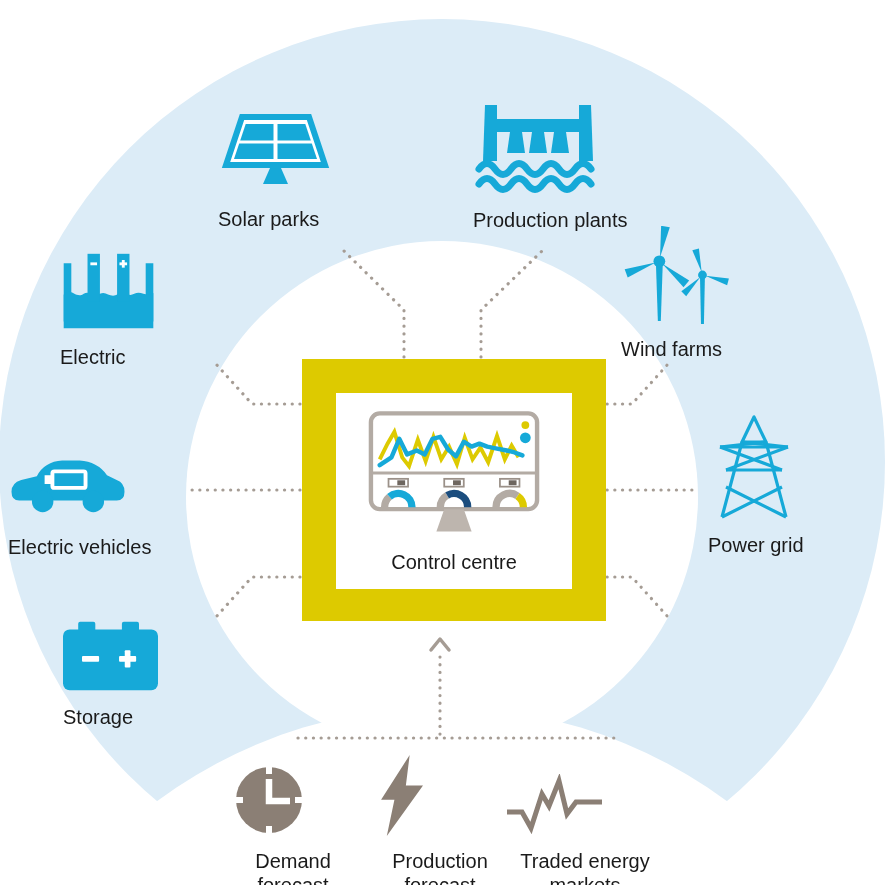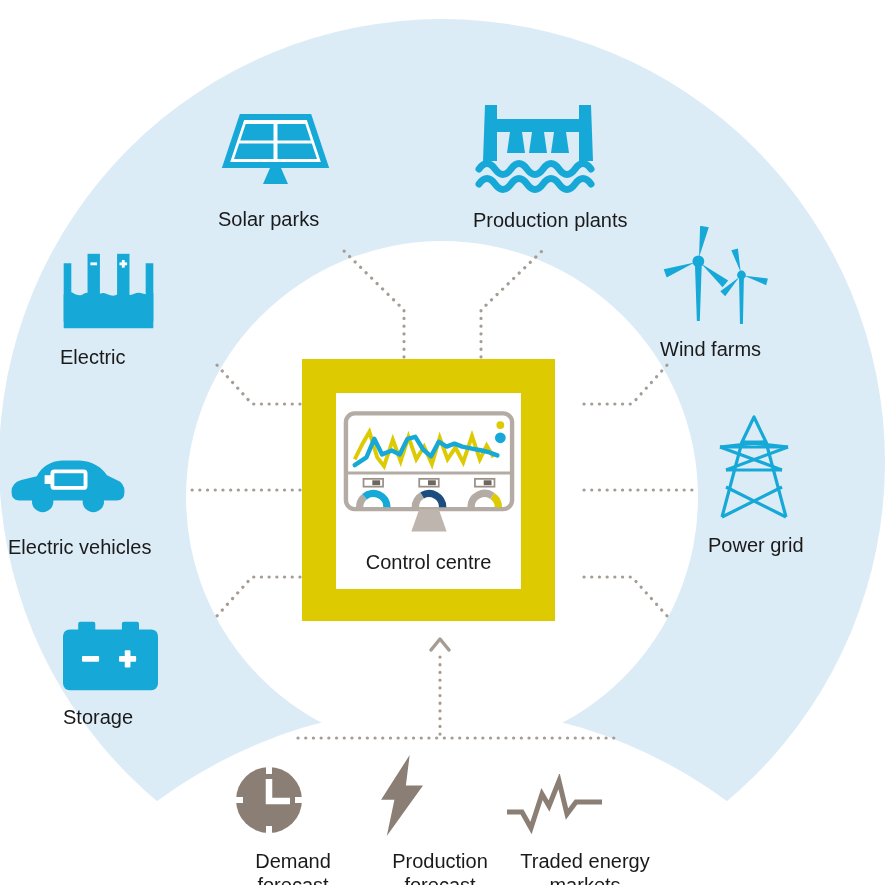--- a/index.html
+++ b/index.html
@@ -4,21 +4,21 @@
 <style>
   html,body{margin:0;padding:0;background:#fff;}
   .canvas{
     position:relative;width:885px;height:885px;overflow:hidden;background:#fff;
     font-family:"Liberation Sans","DejaVu Sans",sans-serif;color:#1a1a1a;
   }
   .bg-svg{position:absolute;left:0;top:0;width:885px;height:885px;}
   .node{position:absolute;display:flex;flex-direction:column;align-items:flex-start;text-align:center;}
   .node .iconbox{display:flex;align-items:flex-end;justify-content:center;}
   .node .label{font-size:20px;line-height:1.22;margin-top:13px;}
-  .center-square{position:absolute;left:302px;top:359px;width:253px;height:262px;background:#ddca00;}
+  .center-square{position:absolute;left:302px;top:359px;width:304px;height:262px;background:#ddca00;}
   .center-inner{
     position:absolute;left:34px;top:34px;right:34px;bottom:32px;background:#fff;
     display:flex;flex-direction:column;align-items:center;justify-content:center;
   }
   .center-inner .label{font-size:20px;margin-top:16px;}
 </style>
 </head>
 <body>
 
 <div class="canvas">
@@ -101,21 +101,21 @@
         </g>
         <g fill="none" stroke="#16a9d8" stroke-width="7" stroke-linecap="round">
           <path d="M6,66 q8,-11 16,0 t16,0 t16,0 t16,0 t16,0 t16,0 t16,0"></path>
           <path d="M6,81 q8,-11 16,0 t16,0 t16,0 t16,0 t16,0 t16,0 t16,0"></path>
         </g>
       </svg>
     </div>
     <div class="label">Production plants</div>
   </div>
 
-  <div class="node" style="left:660px;top:226px;width:155px;">
+  <div class="node" style="left:621px;top:226px;width:155px;">
     <div class="iconbox" style="height:98px;">
       <svg width="110" height="98" viewBox="0 0 110 100">
         <g fill="#16a9d8">
           <polygon points="79.5,52 84.5,52 83.5,100 80.5,100"></polygon>
           <g transform="translate(82,50)">
             <polygon points="0,-3 3.5,-27 -3.5,-27" transform="rotate(-15)"></polygon>
             <polygon points="0,-3 3.5,-27 -3.5,-27" transform="rotate(105)"></polygon>
             <polygon points="0,-3 3.5,-27 -3.5,-27" transform="rotate(225)"></polygon>
             <circle cx="0" cy="0" r="4.5"></circle>
           </g>

